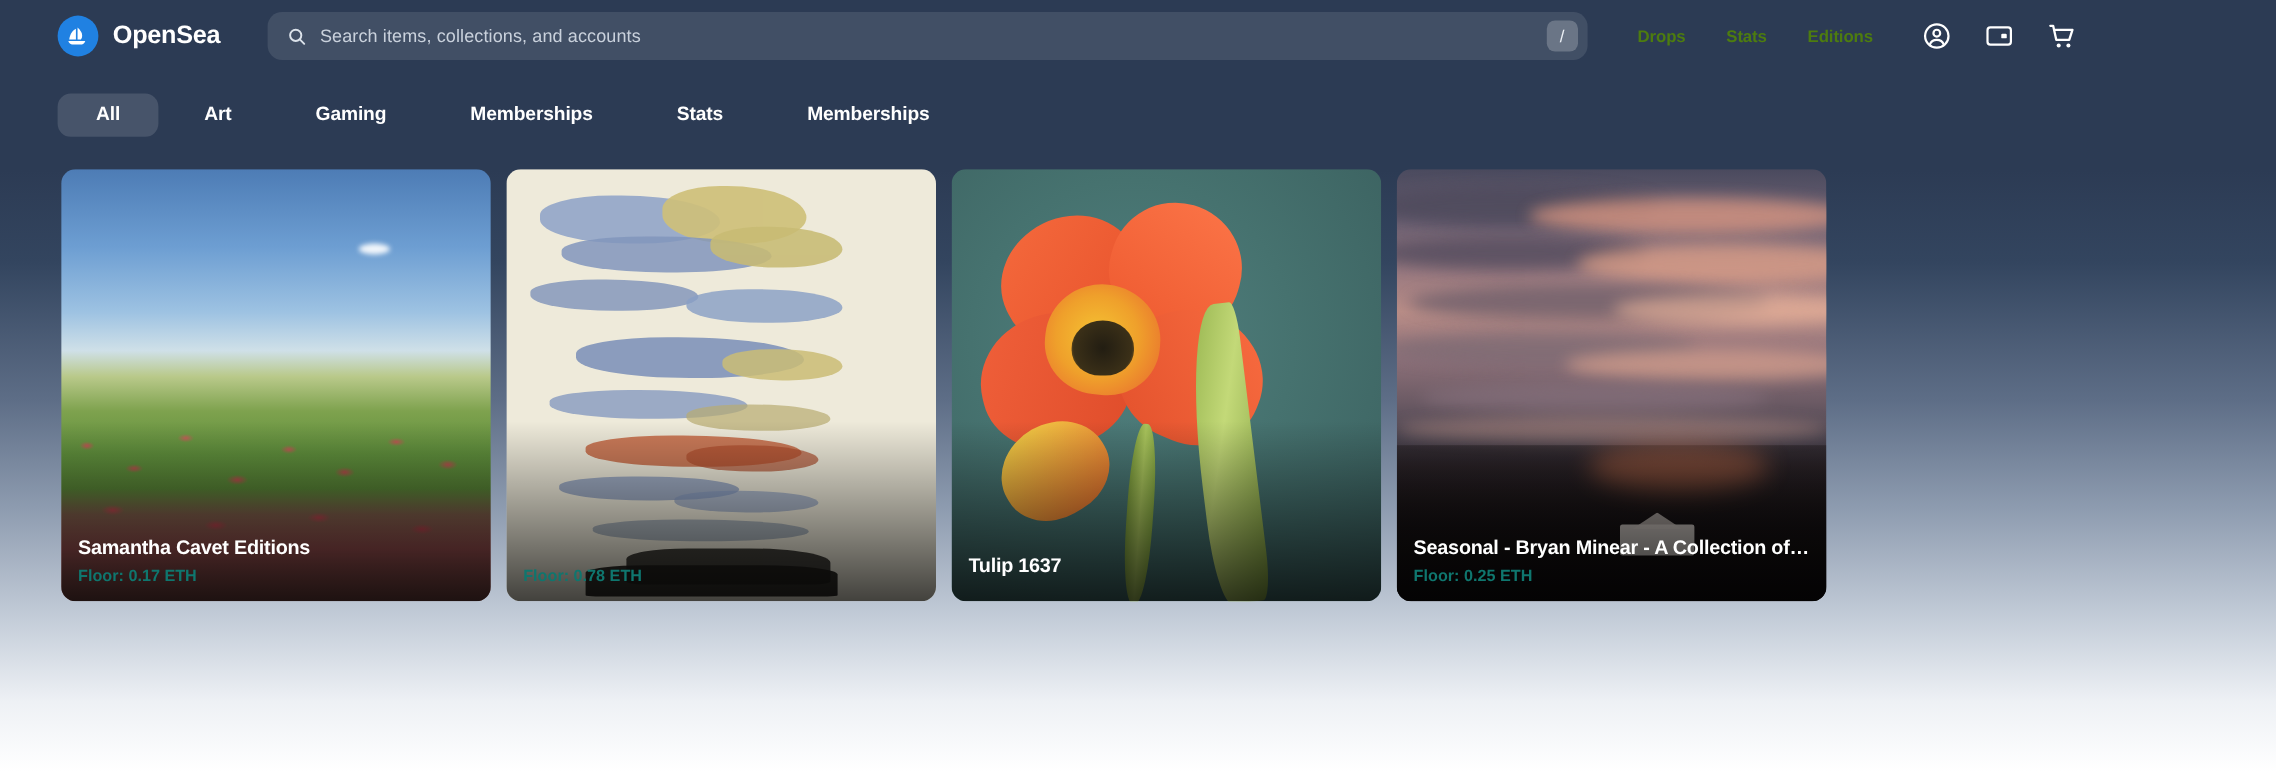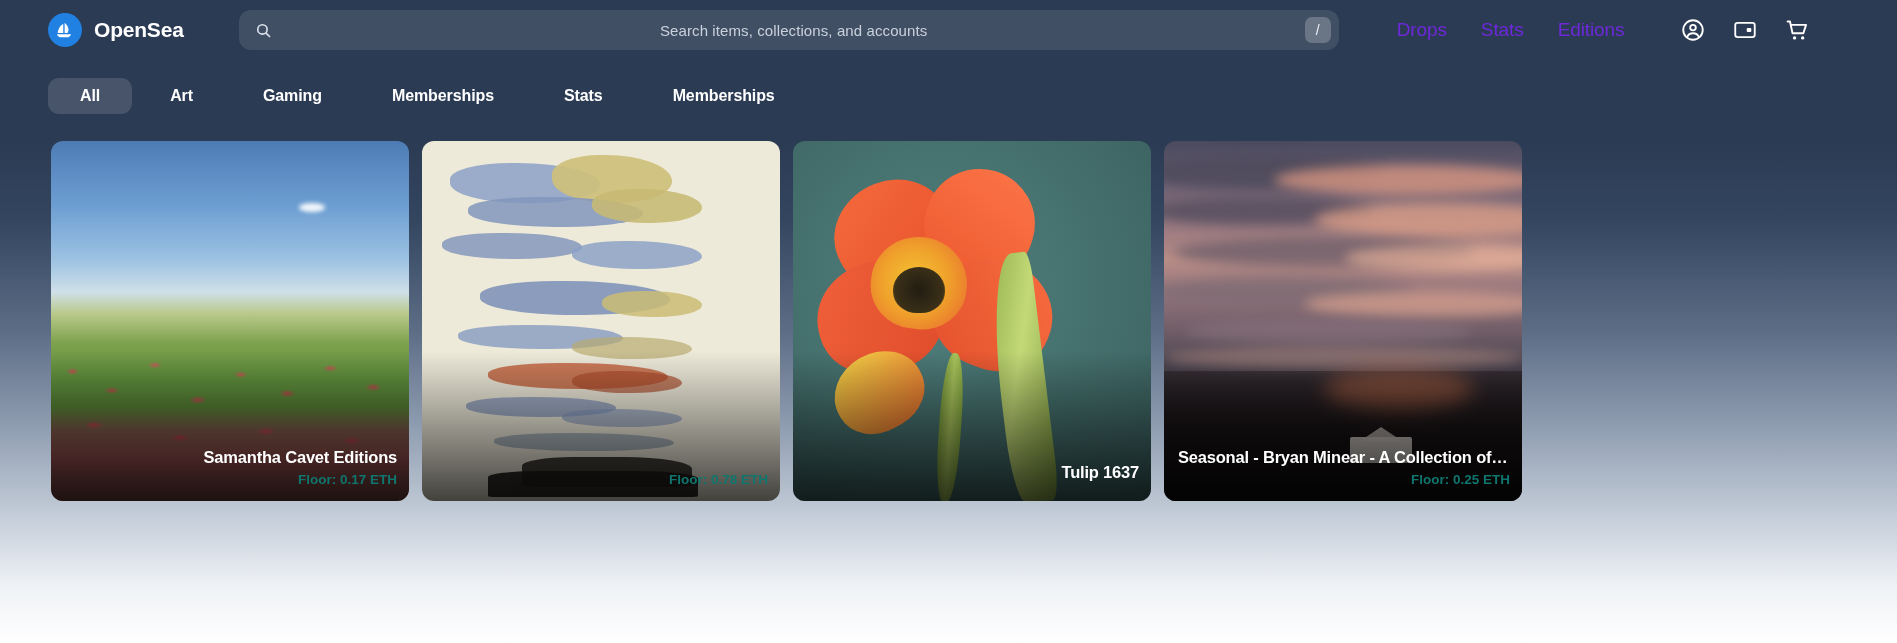--- a/index.html
+++ b/index.html
@@ -9,21 +9,21 @@
     background:linear-gradient(to bottom,
       #2c3b54 0%, #2c3b54 22%, #33455f 34%,
       #5e6e87 52%, #8e9cb0 66%, #c3ccd8 80%,
       #eef1f5 91%, #ffffff 100%);
     -webkit-font-smoothing:antialiased;
   }
 
   
   .header {
     height:60px; display:flex; align-items:center;
-    padding:0 26px 0 48px; gap:16px; position:relative;
+    padding:0 26px 0 48px; gap:0; position:relative;
   }
   .brand { display:flex; align-items:center; gap:12px; flex-shrink:0; }
   .logo-circle {
     width:34px; height:34px; border-radius:50%;
     background:#2081e2; display:flex; align-items:center; justify-content:center;
   }
   .logo-circle svg { display:block; }
   .brand-name {
     color:#fff; font-size:21px; font-weight:700; letter-spacing:-0.2px;
   }
@@ -31,36 +31,36 @@
   .search-wrap {
     margin-left:39px; flex:0 0 auto; width:1100px; height:40px;
     background:rgba(255,255,255,0.10);
     border-radius:12px; display:flex; align-items:center;
     padding:0 8px 0 16px; position:relative;
   }
   .search-icon { flex-shrink:0; display:flex; align-items:center; }
   .search-input {
     flex:1; background:transparent; border:none; outline:none;
     color:#404040; font-size:15px; font-family:inherit;
-    margin-left:11px; letter-spacing:0.1px;text-align:center;
+    margin-left:11px; letter-spacing:0.1px;
   }
   .search-input::placeholder { color:#c9d1dc; opacity:1; }
   .slash-badge {
     width:26px; height:26px; border-radius:7px;
     background:rgba(255,255,255,0.22);
     display:flex; align-items:center; justify-content:center;
     color:#eef2f7; font-size:14px; font-weight:400; flex-shrink:0;
   }
 
   .nav {
     display:flex; align-items:center; gap:34px;
     margin-left:42px; flex-shrink:0;
   }
   .nav-link {
-    color:#6d28d9; font-size:19px; font-weight:400; text-decoration:none;
+    color:#4d7c0f; font-size:14px; font-weight:700; text-decoration:none;
     white-space:nowrap; letter-spacing:-0.1px;
   }
   .icon-group {
     display:flex; align-items:center; gap:26px;
     margin-left:40px; flex-shrink:0;
   }
   .hdr-icon { display:flex; align-items:center; justify-content:center; cursor:pointer; }
 
   
   .tabs {
@@ -69,21 +69,21 @@
   }
   .tab {
     font-size:16px; font-weight:700; color:#fff;
     padding:9px 32px; border-radius:11px; white-space:nowrap;
     cursor:pointer; letter-spacing:-0.1px;
   }
   .tab.active { background:rgba(255,255,255,0.13); }
 
   
   .grid {
-    display:flex; gap:13px; padding:27px 0 0 51px;text-align:right;
+    display:flex; gap:13px; padding:27px 0 0 51px;
   }
   .card {
     width:358px; height:360px; border-radius:12px;
     position:relative; overflow:hidden; cursor:pointer; flex-shrink:0;
   }
   .card-art { position:absolute; inset:0; }
   .card-overlay {
     position:absolute; left:0; right:0; bottom:0; height:150px;
     background:linear-gradient(to top, rgba(0,0,0,0.72) 0%, rgba(0,0,0,0.42) 42%, rgba(0,0,0,0) 100%);
   }

